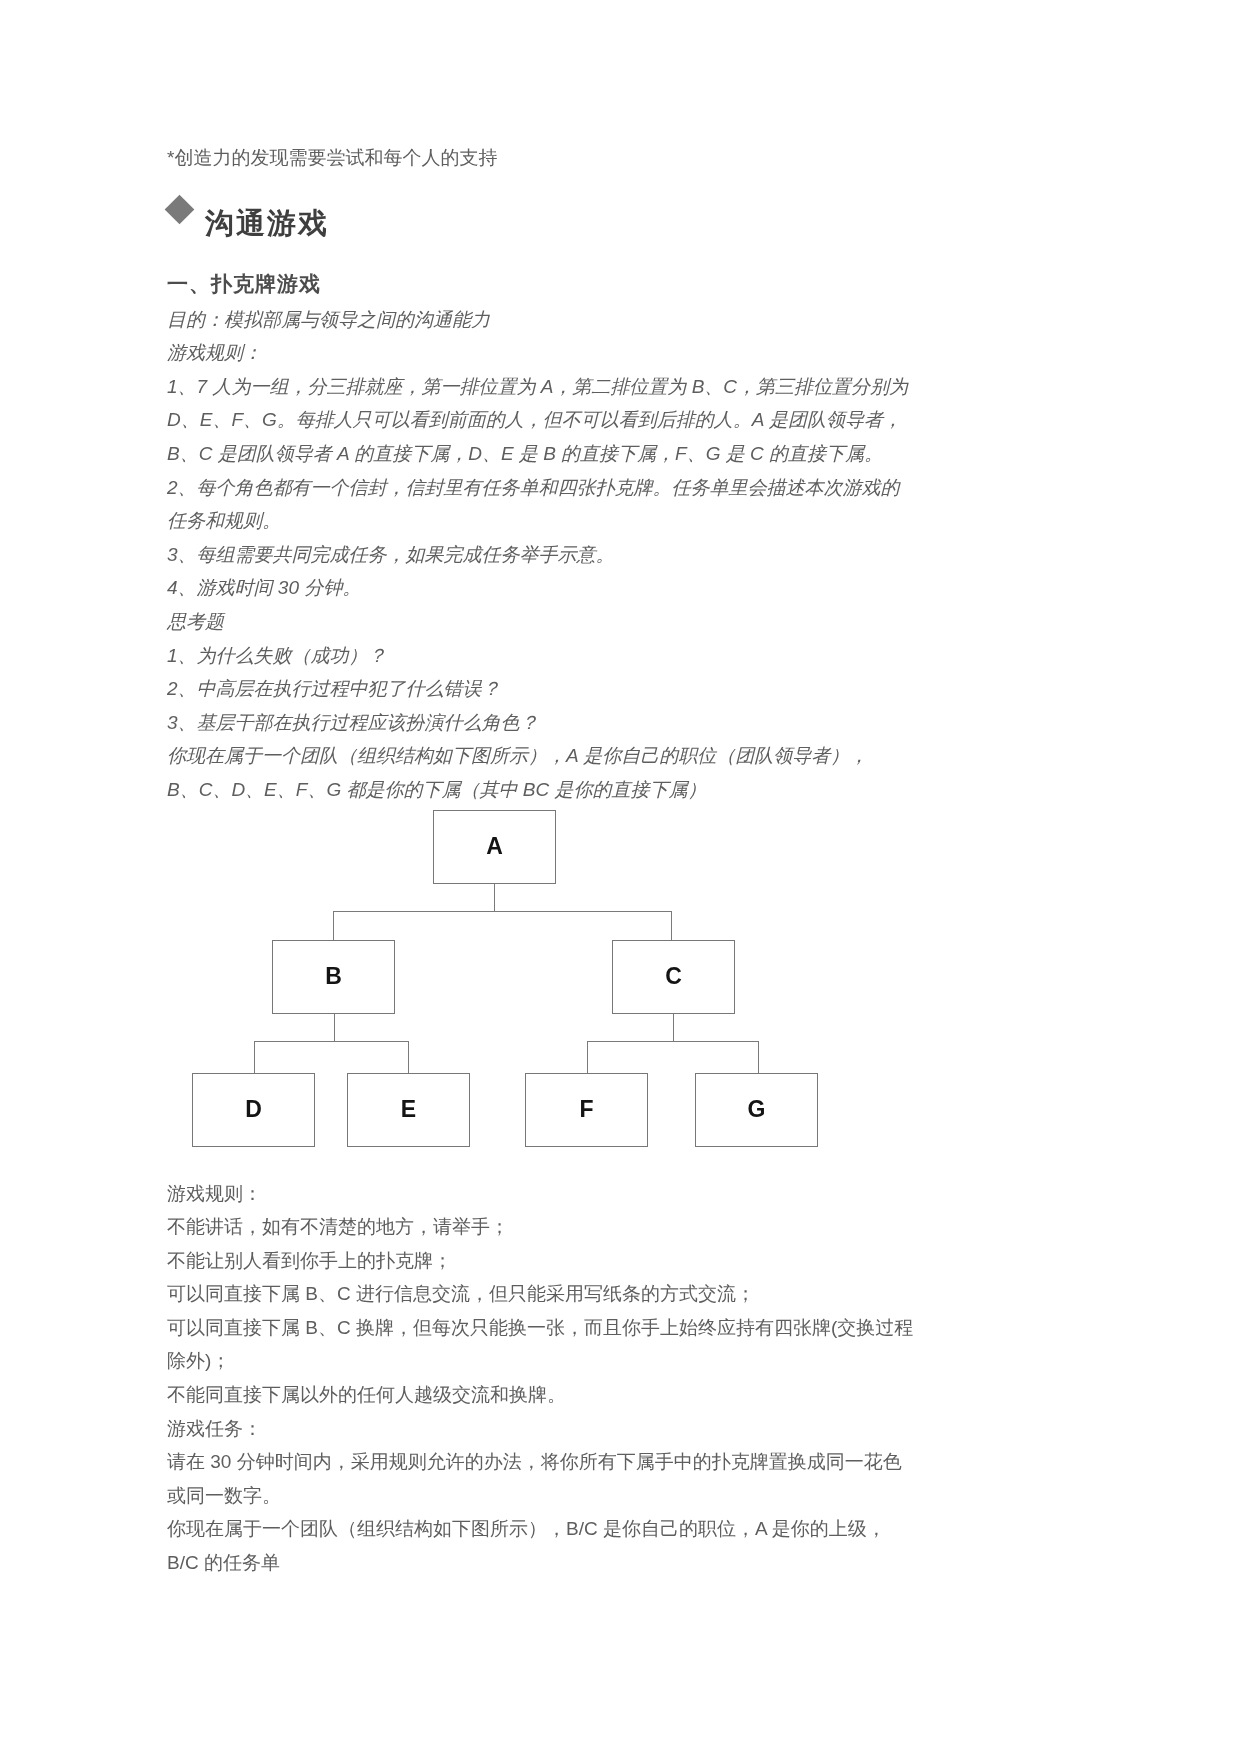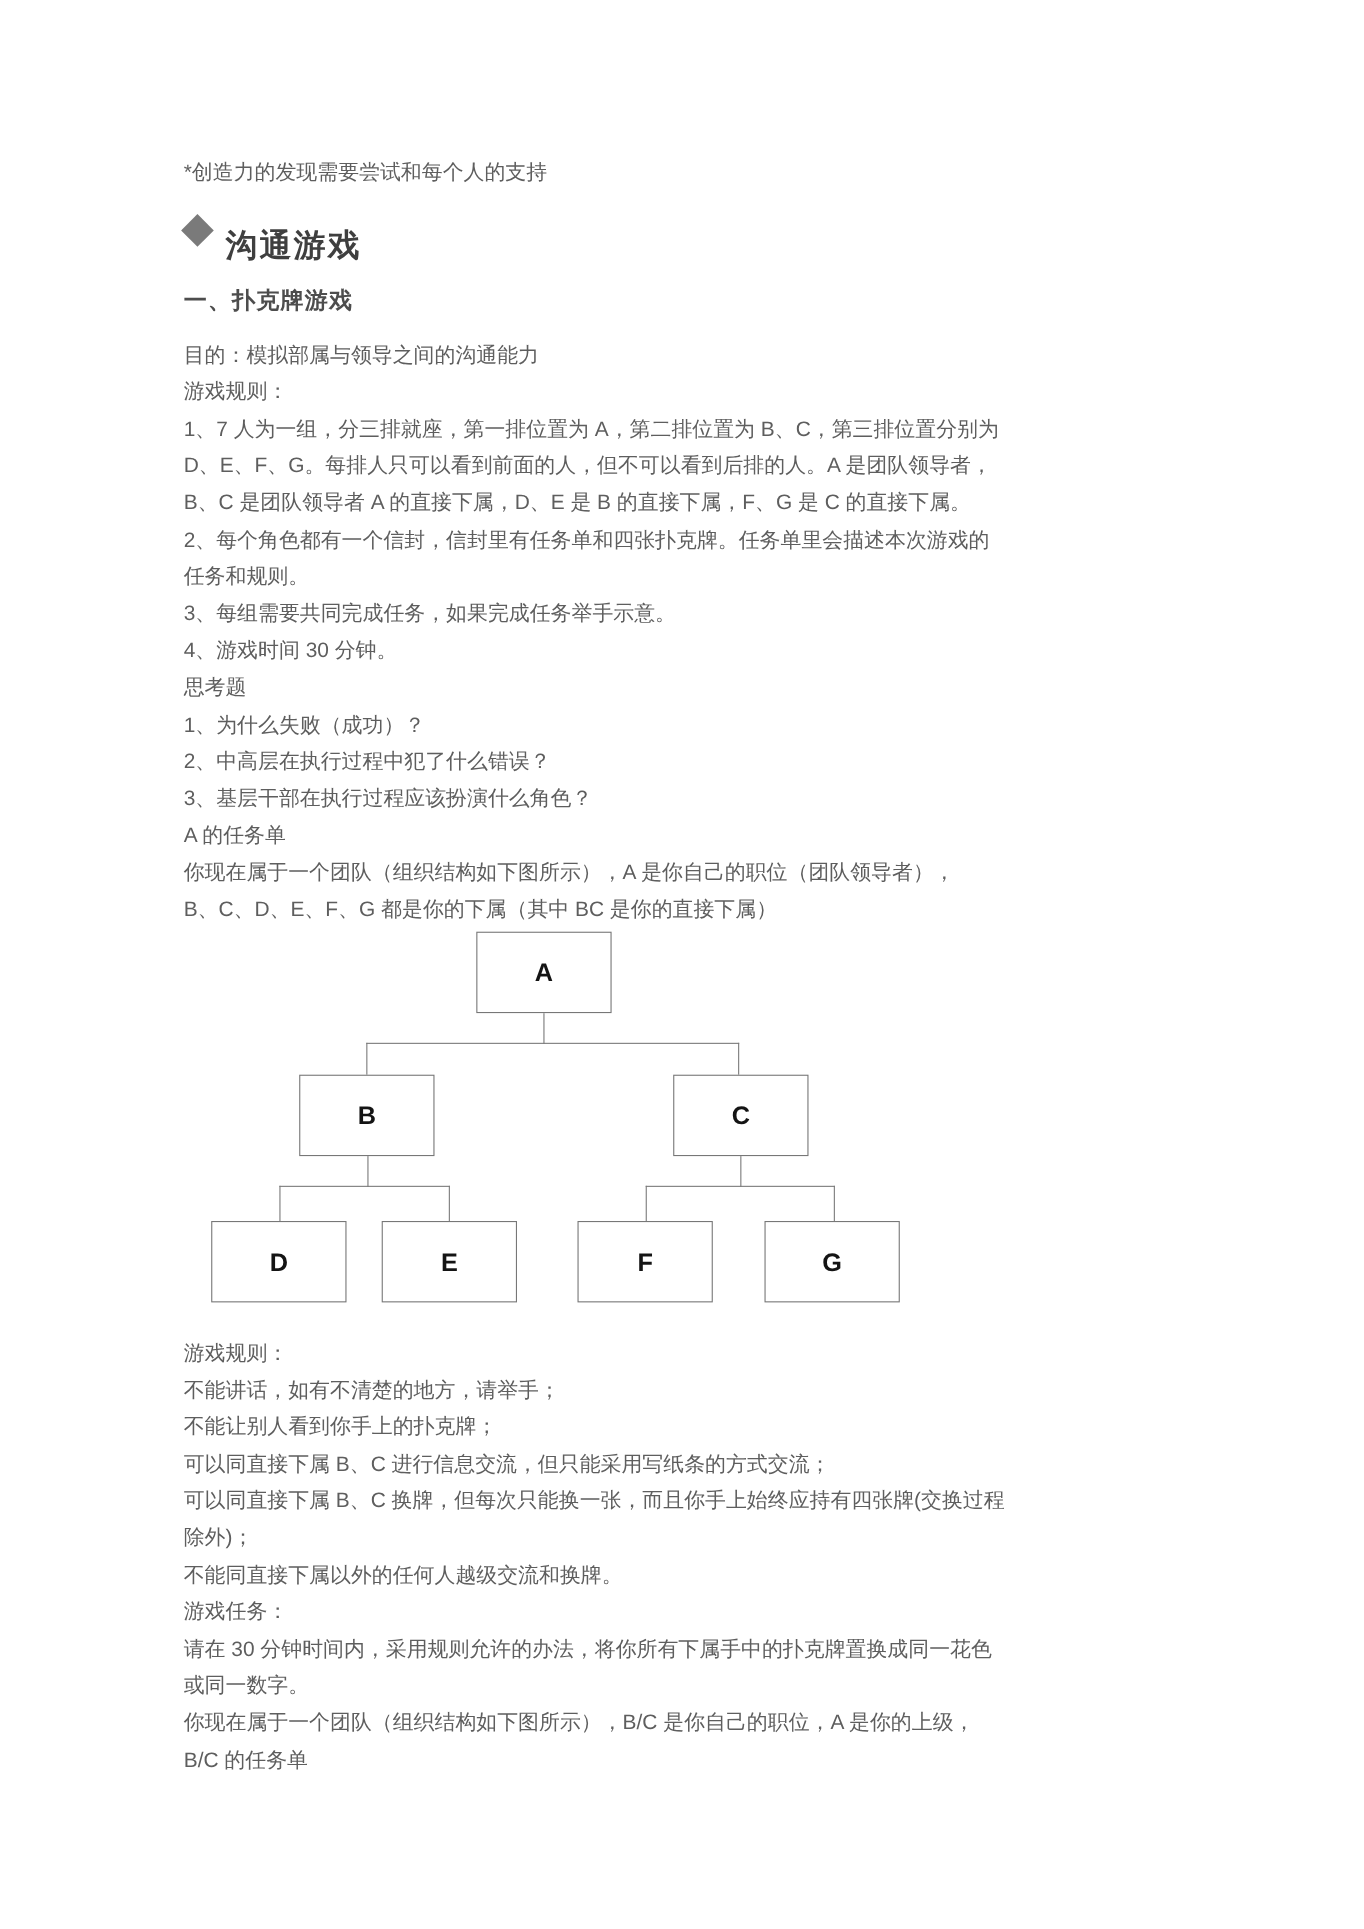--- a/index.html
+++ b/index.html
@@ -39,28 +39,28 @@
     flex: 0 0 auto;
   }
   .heading-text {
     font-size: 29px;
     font-weight: bold;
     color: #3f3f3f;
     letter-spacing: 2px;
     margin-top: 28px;
   }
   .subheading {
-    margin-top: 25px;
+    margin-top: 35px;
     font-size: 21px;
     font-weight: bold;
     color: #4d4d4d;
     line-height: 33px;
     letter-spacing: 1px;
   }
-  .body-block { margin-top: 17px; }
+  .body-block { margin-top: 3px; font-style: italic; }
   .diagram {
     position: relative;
     height: 350px;
     margin-top: -4px;
   }
   .node {
     position: absolute;
     width: 121px;
     height: 72px;
     border: 1px solid #777777;
@@ -123,21 +123,20 @@
         <div class="line">D、E、F、G。每排人只可以看到前面的人，但不可以看到后排的人。A 是团队领导者，</div>
         <div class="line">B、C 是团队领导者 A 的直接下属，D、E 是 B 的直接下属，F、G 是 C 的直接下属。</div>
         <div class="line">2、每个角色都有一个信封，信封里有任务单和四张扑克牌。任务单里会描述本次游戏的</div>
         <div class="line">任务和规则。</div>
         <div class="line">3、每组需要共同完成任务，如果完成任务举手示意。</div>
         <div class="line">4、游戏时间 30 分钟。</div>
         <div class="line">思考题</div>
         <div class="line">1、为什么失败（成功）？</div>
         <div class="line">2、中高层在执行过程中犯了什么错误？</div>
         <div class="line">3、基层干部在执行过程应该扮演什么角色？</div>
-        <div class="line">A 的任务单</div>
         <div class="line">你现在属于一个团队（组织结构如下图所示），A 是你自己的职位（团队领导者），</div>
         <div class="line">B、C、D、E、F、G 都是你的下属（其中 BC 是你的直接下属）</div>
       </div>
 
     <div class="diagram">
       <div class="cline v cl-a-down"></div>
       <div class="cline h cl-main-h"></div>
       <div class="cline v cl-b-drop"></div>
       <div class="cline v cl-c-drop"></div>
       <div class="cline v cl-b-down"></div>

